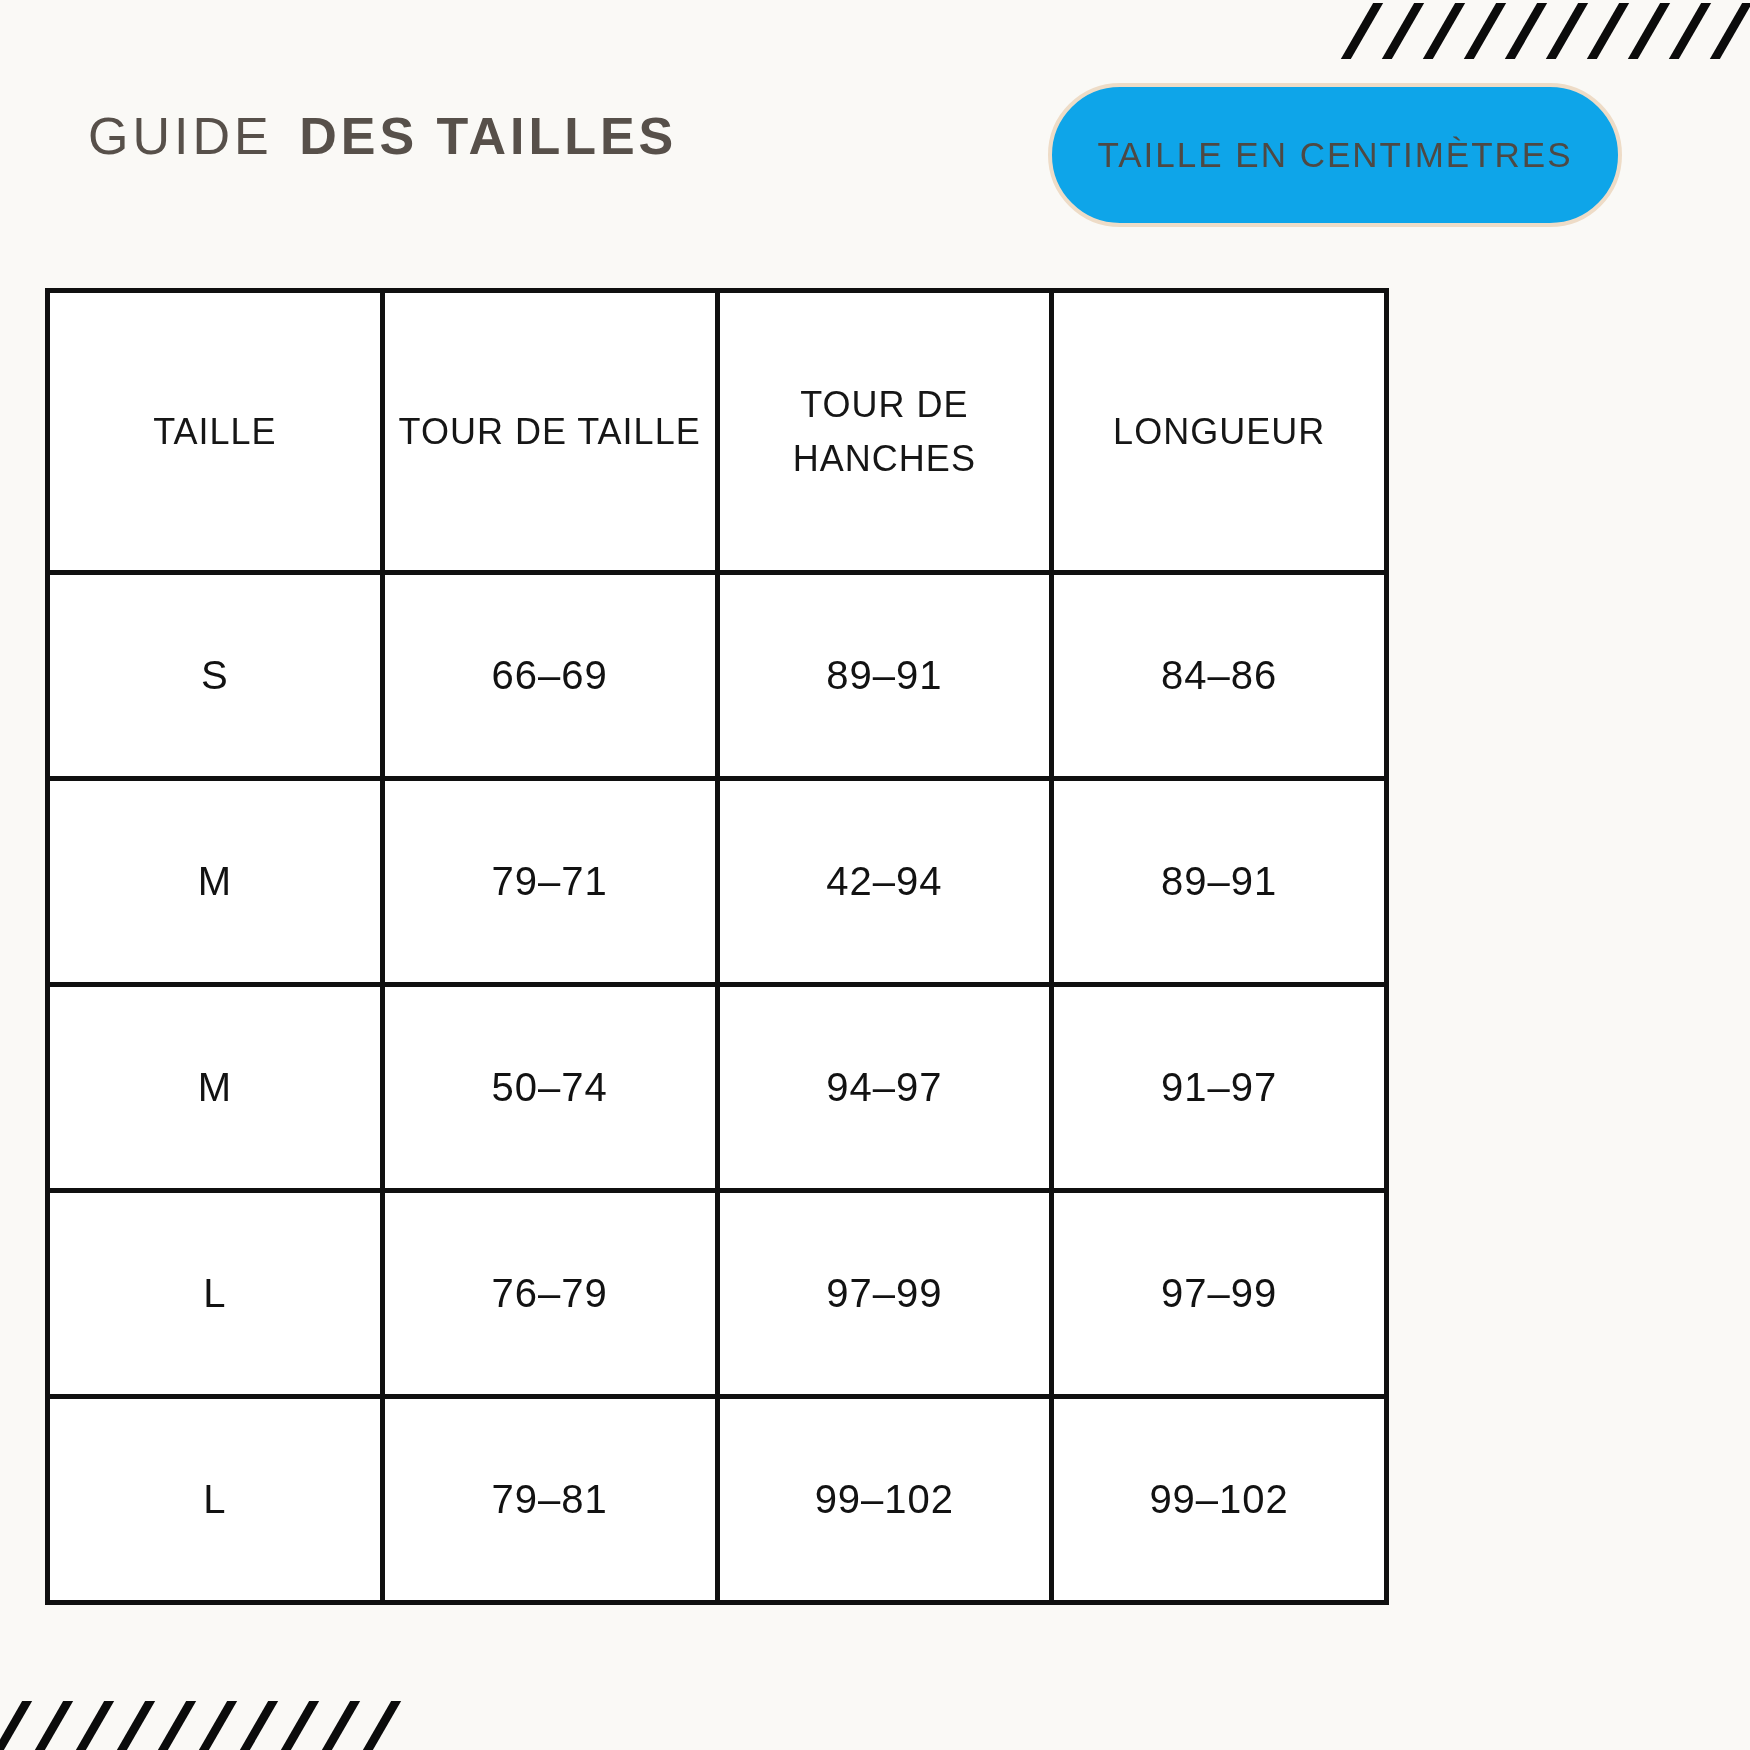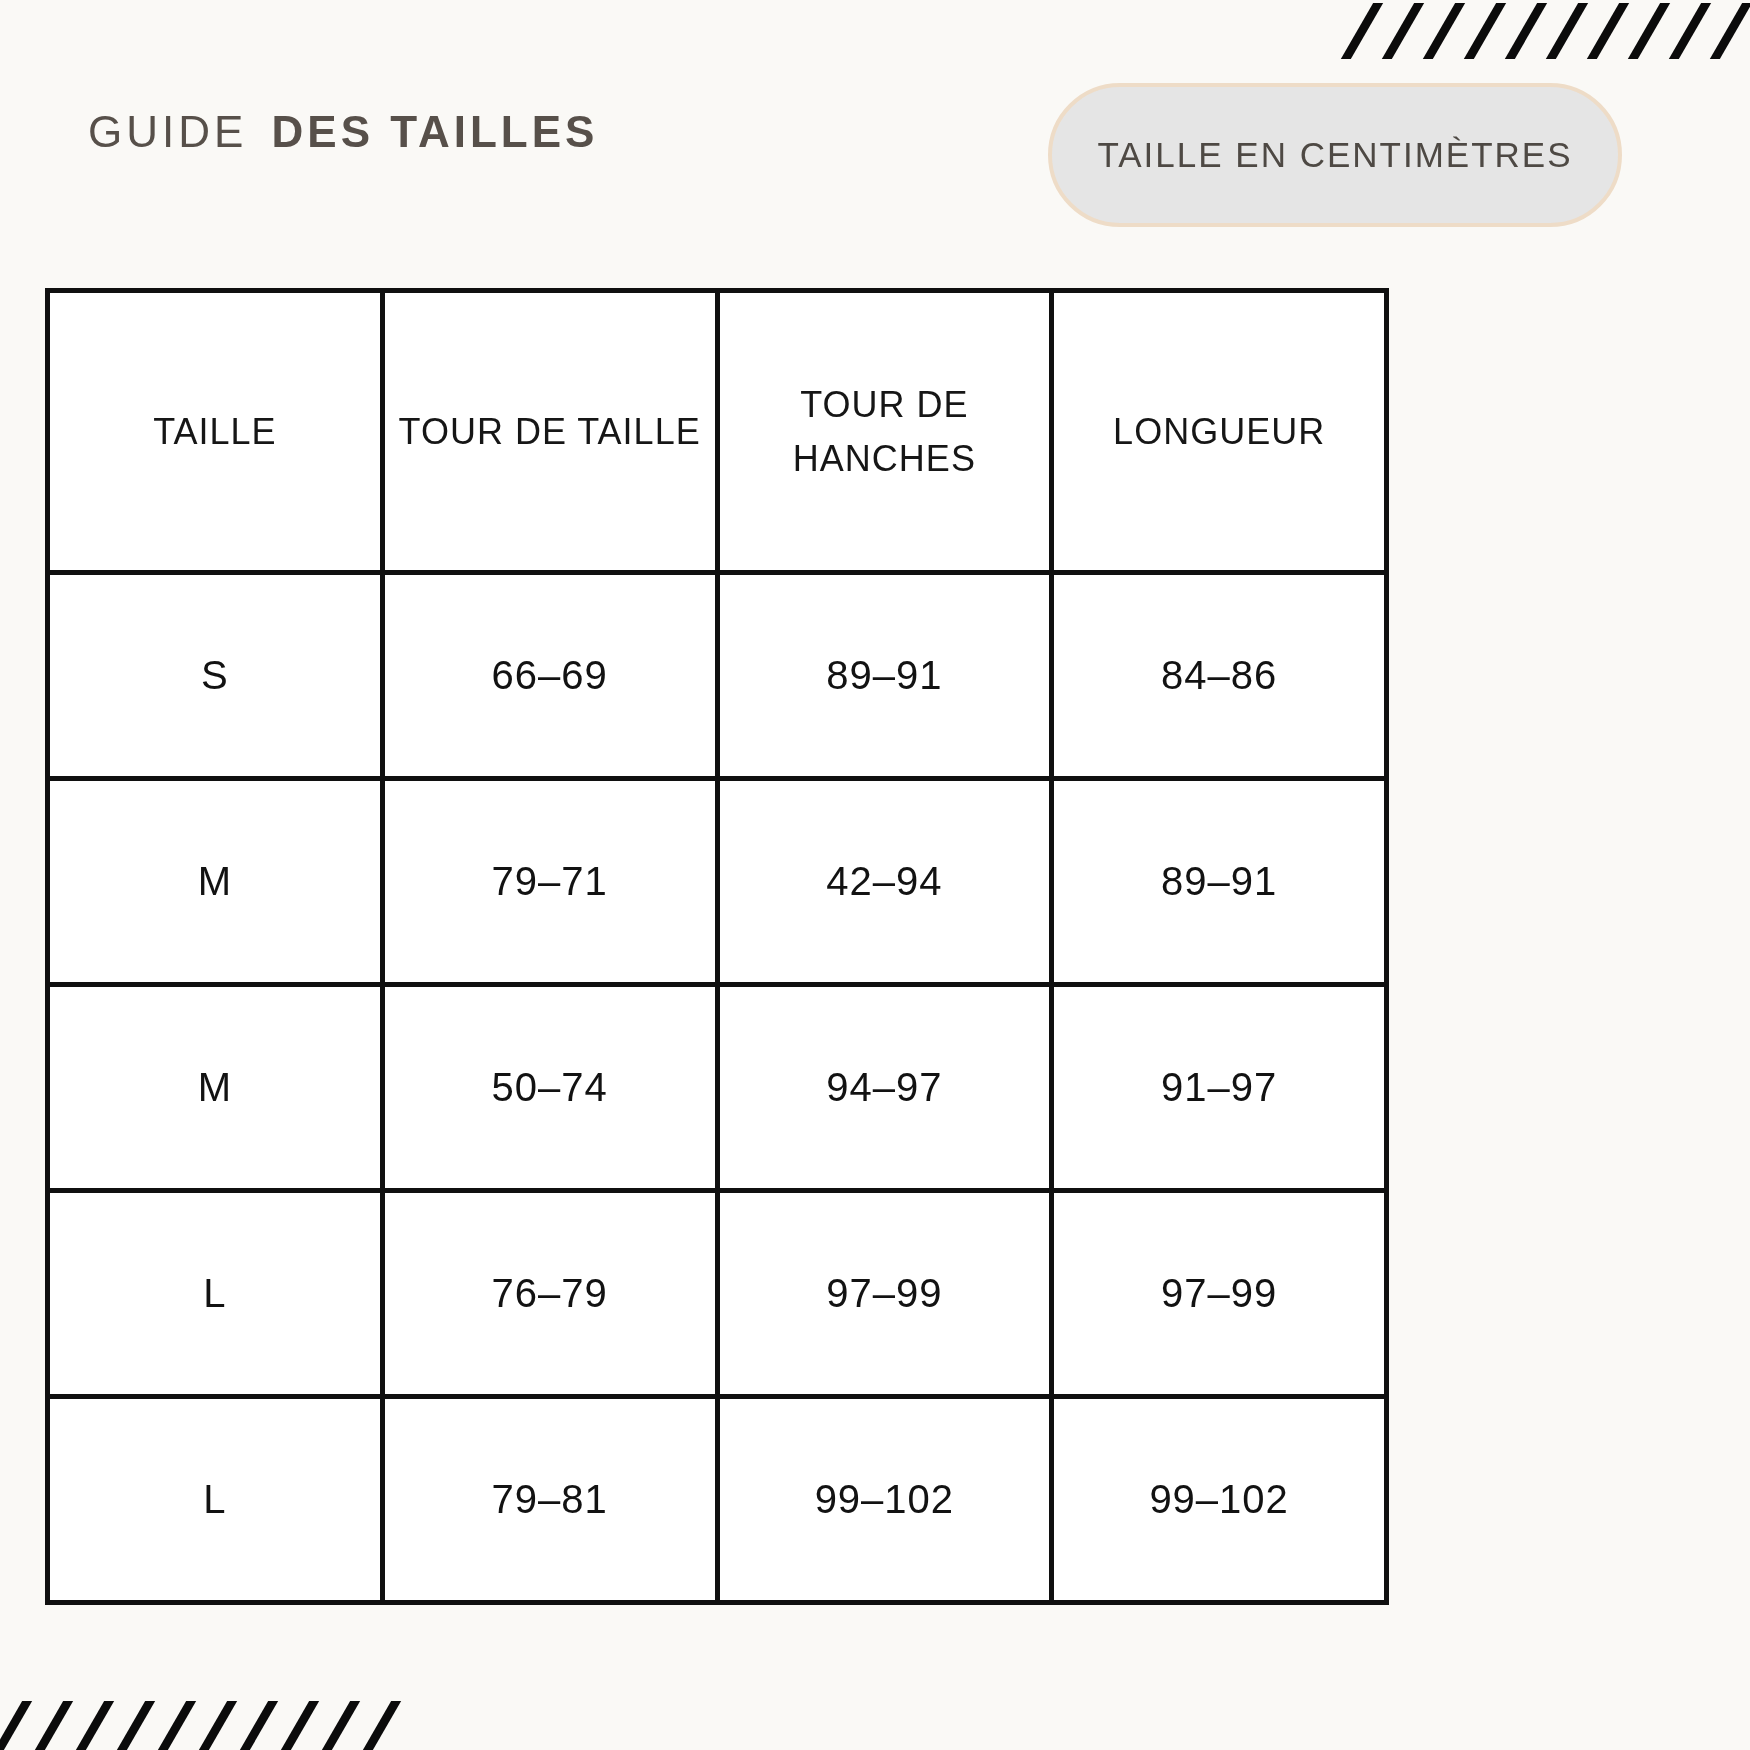--- a/index.html
+++ b/index.html
@@ -10,40 +10,40 @@
     background: #faf9f6;
     overflow: hidden;
     font-family: "Liberation Sans", sans-serif;
   }
 
   
   .title {
     position: absolute;
     left: 88px;
     top: 110px;
-    font-size: 44px;
+    font-size: 52px;
     line-height: 1;
     color: #57504a;
     letter-spacing: 4px;
     white-space: nowrap;
   }
   .title .light { font-weight: 400; }
   .title .bold  { font-weight: 700; margin-left: 8px; }
 
   
   .badge {
     position: absolute;
     left: 1048px;
     top: 83px;
     width: 574px;
     height: 144px;
     box-sizing: border-box;
     border: 4px solid #eedcc7;
     border-radius: 90px;
-    background: #e5e5e5;
+    background: #0ea5e9;
     display: flex;
     align-items: center;
     justify-content: center;
   }
   .badge-label {
     font-size: 35px;
     color: #4e4944;
     letter-spacing: 2px;
     white-space: nowrap;
   }

